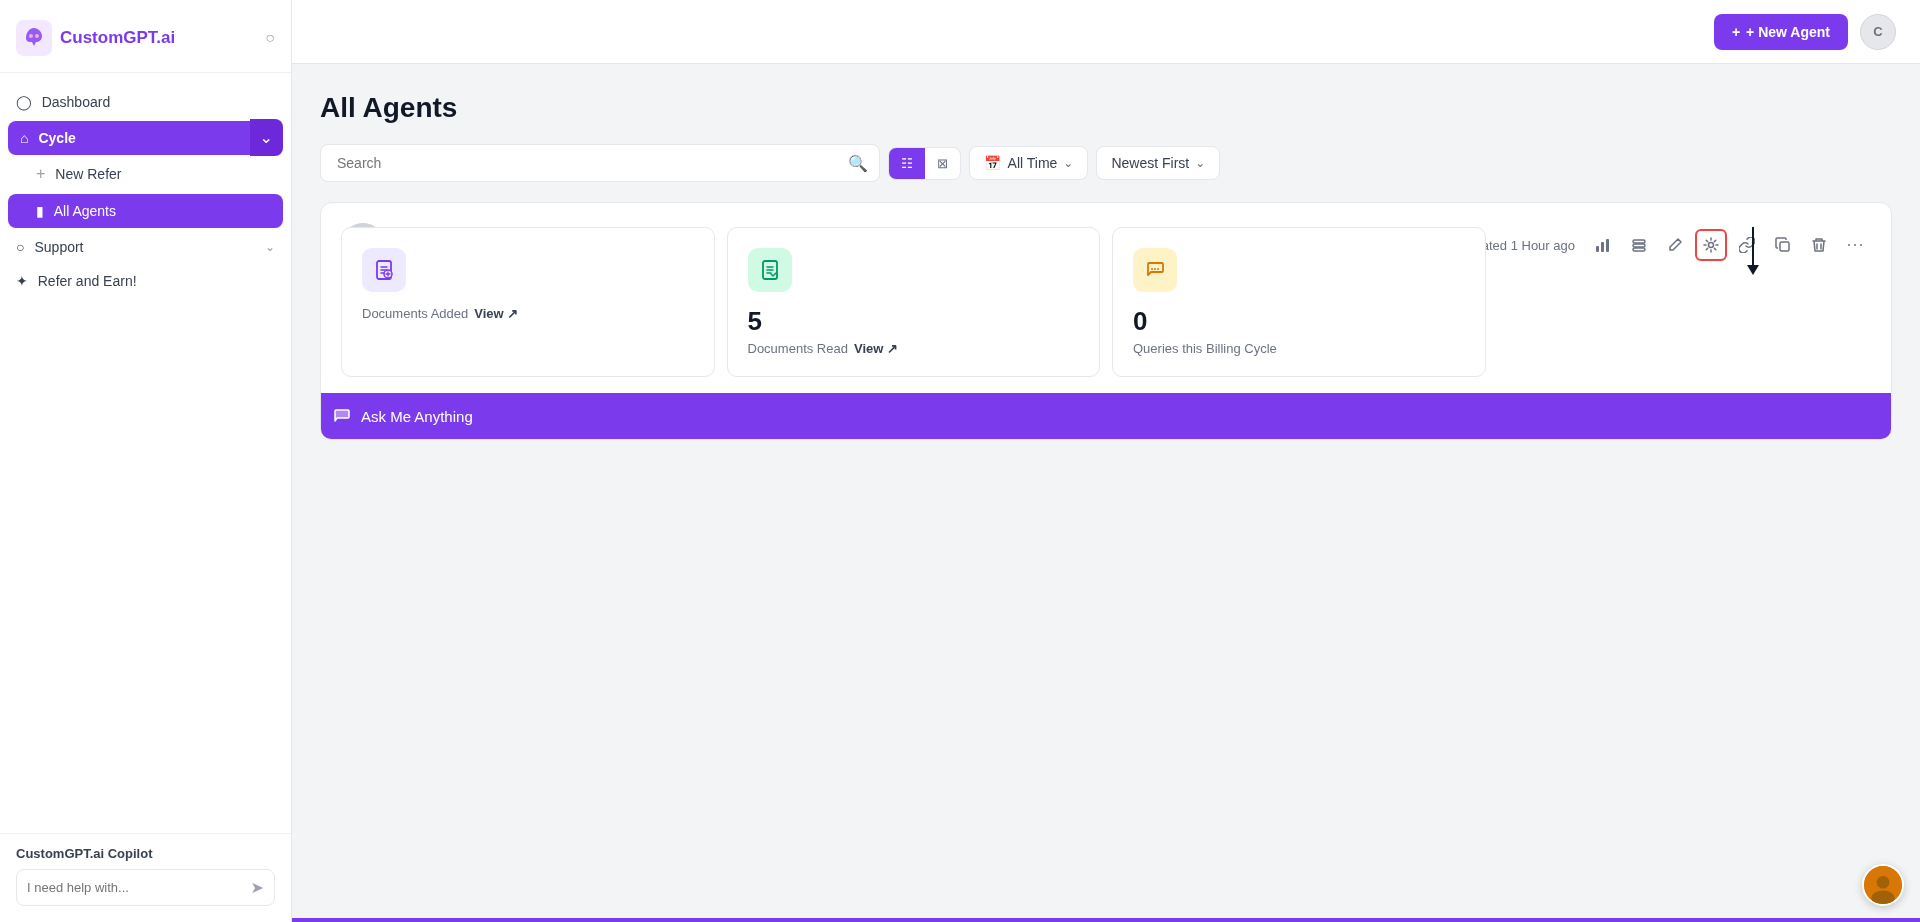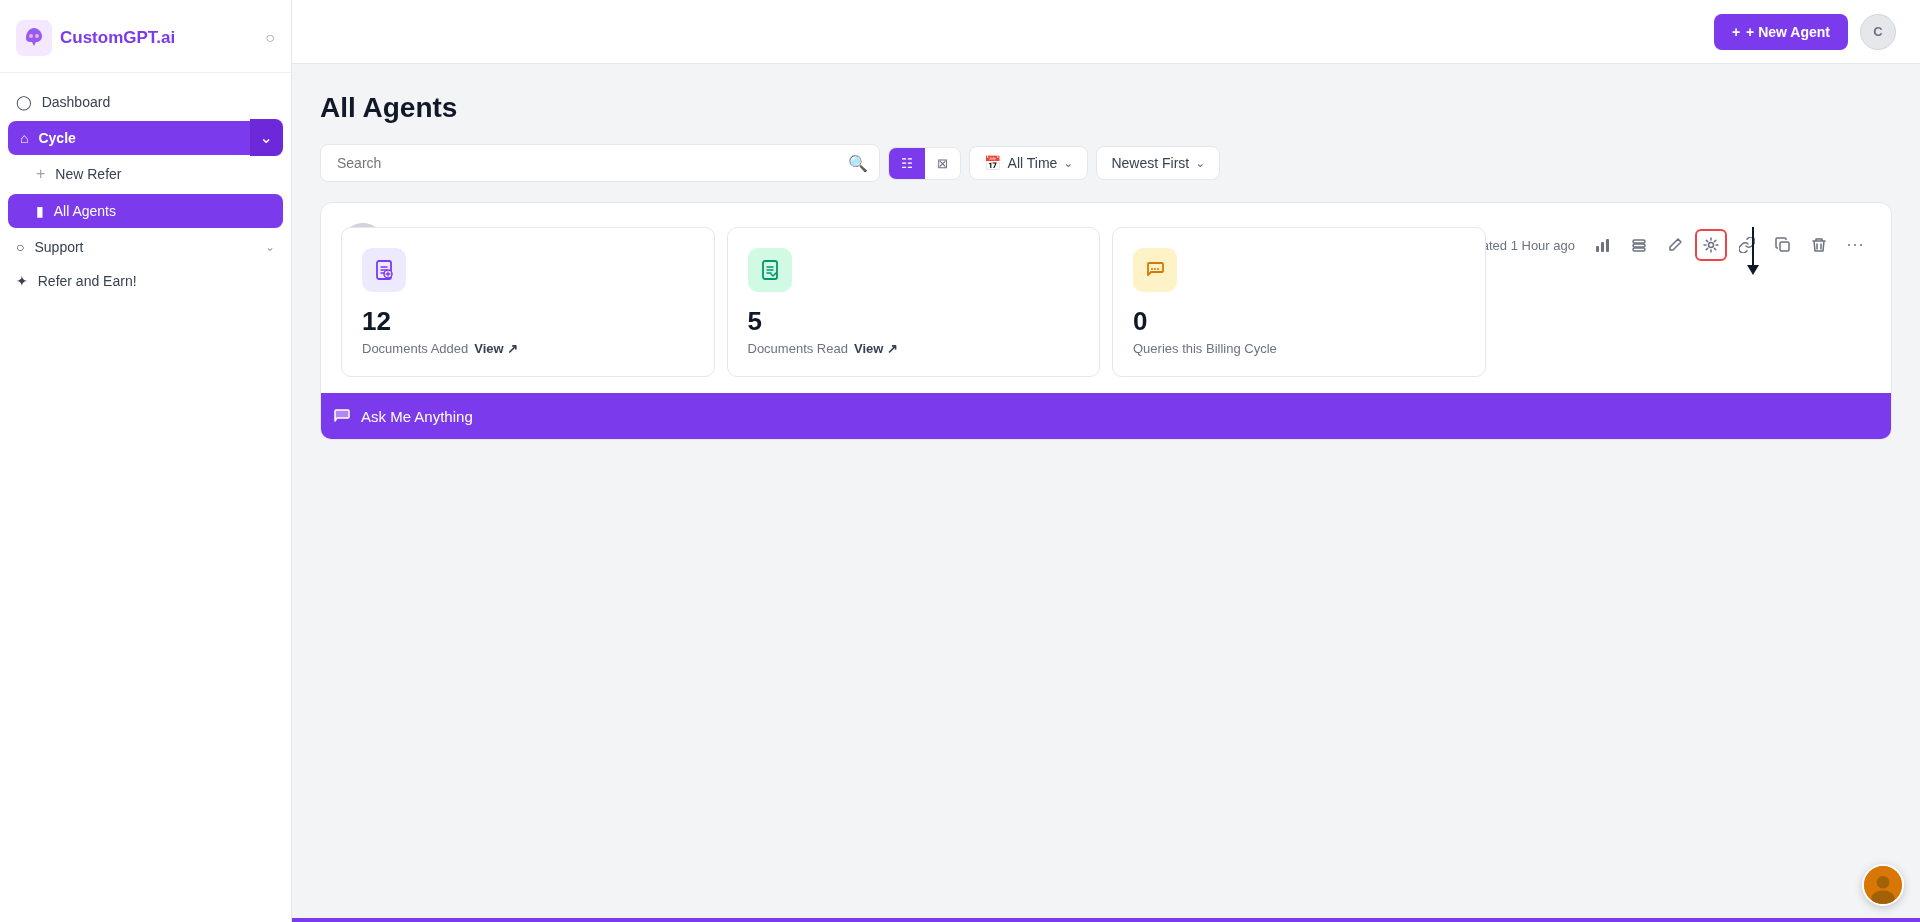--- a/index.html
+++ b/index.html
@@ -153,20 +153,27 @@
       <span>Support</span>
       <span style="margin-left:auto; color:#9ca3af; font-size:12px;">⌄</span>
     </div>
 
     <div class="nav-item">
       <span>✦</span>
       <span>Refer and Earn!</span>
     </div>
   </div>
 
+  <div class="sidebar-copilot">
+    <div class="copilot-label">CustomGPT.ai Copilot</div>
+    <div class="copilot-input-wrap">
+      <input class="copilot-input" type="text" placeholder="I need help with..." style="">
+      <span class="copilot-send">➤</span>
+    </div>
+  </div>
 </div>
 
 <div class="main">
 
   <div class="topbar">
     <button class="new-agent-btn">
       <span>+</span>
       <span>+ New Agent</span>
     </button>
     <div class="user-avatar-btn">
@@ -275,21 +282,20 @@
 
         <div class="stat-card">
           <div class="stat-icon-wrap purple">
             <svg width="22" height="22" fill="none" viewBox="0 0 22 22">
                 <rect x="4" y="2" width="14" height="18" rx="2" stroke="#7c3aed" stroke-width="1.8"></rect>
                 <path d="M8 8h6M8 11h6M8 14h4" stroke="#7c3aed" stroke-width="1.5" stroke-linecap="round"></path>
                 <circle cx="15" cy="15" r="4" fill="#ede9fe" stroke="#7c3aed" stroke-width="1.5"></circle>
                 <path d="M15 13v4M13 15h4" stroke="#7c3aed" stroke-width="1.3" stroke-linecap="round"></path>
               </svg>
           </div>
-          <div class="stat-number">12</div>
           <div class="stat-label">
             <span>Documents Added</span>
             <a class="stat-view-link">View ↗</a>
           </div>
         </div>
 
         <div class="stat-card">
           <div class="stat-icon-wrap teal">
             <svg width="22" height="22" fill="none" viewBox="0 0 22 22">
                 <rect x="4" y="2" width="14" height="18" rx="2" stroke="#059669" stroke-width="1.8"></rect>

